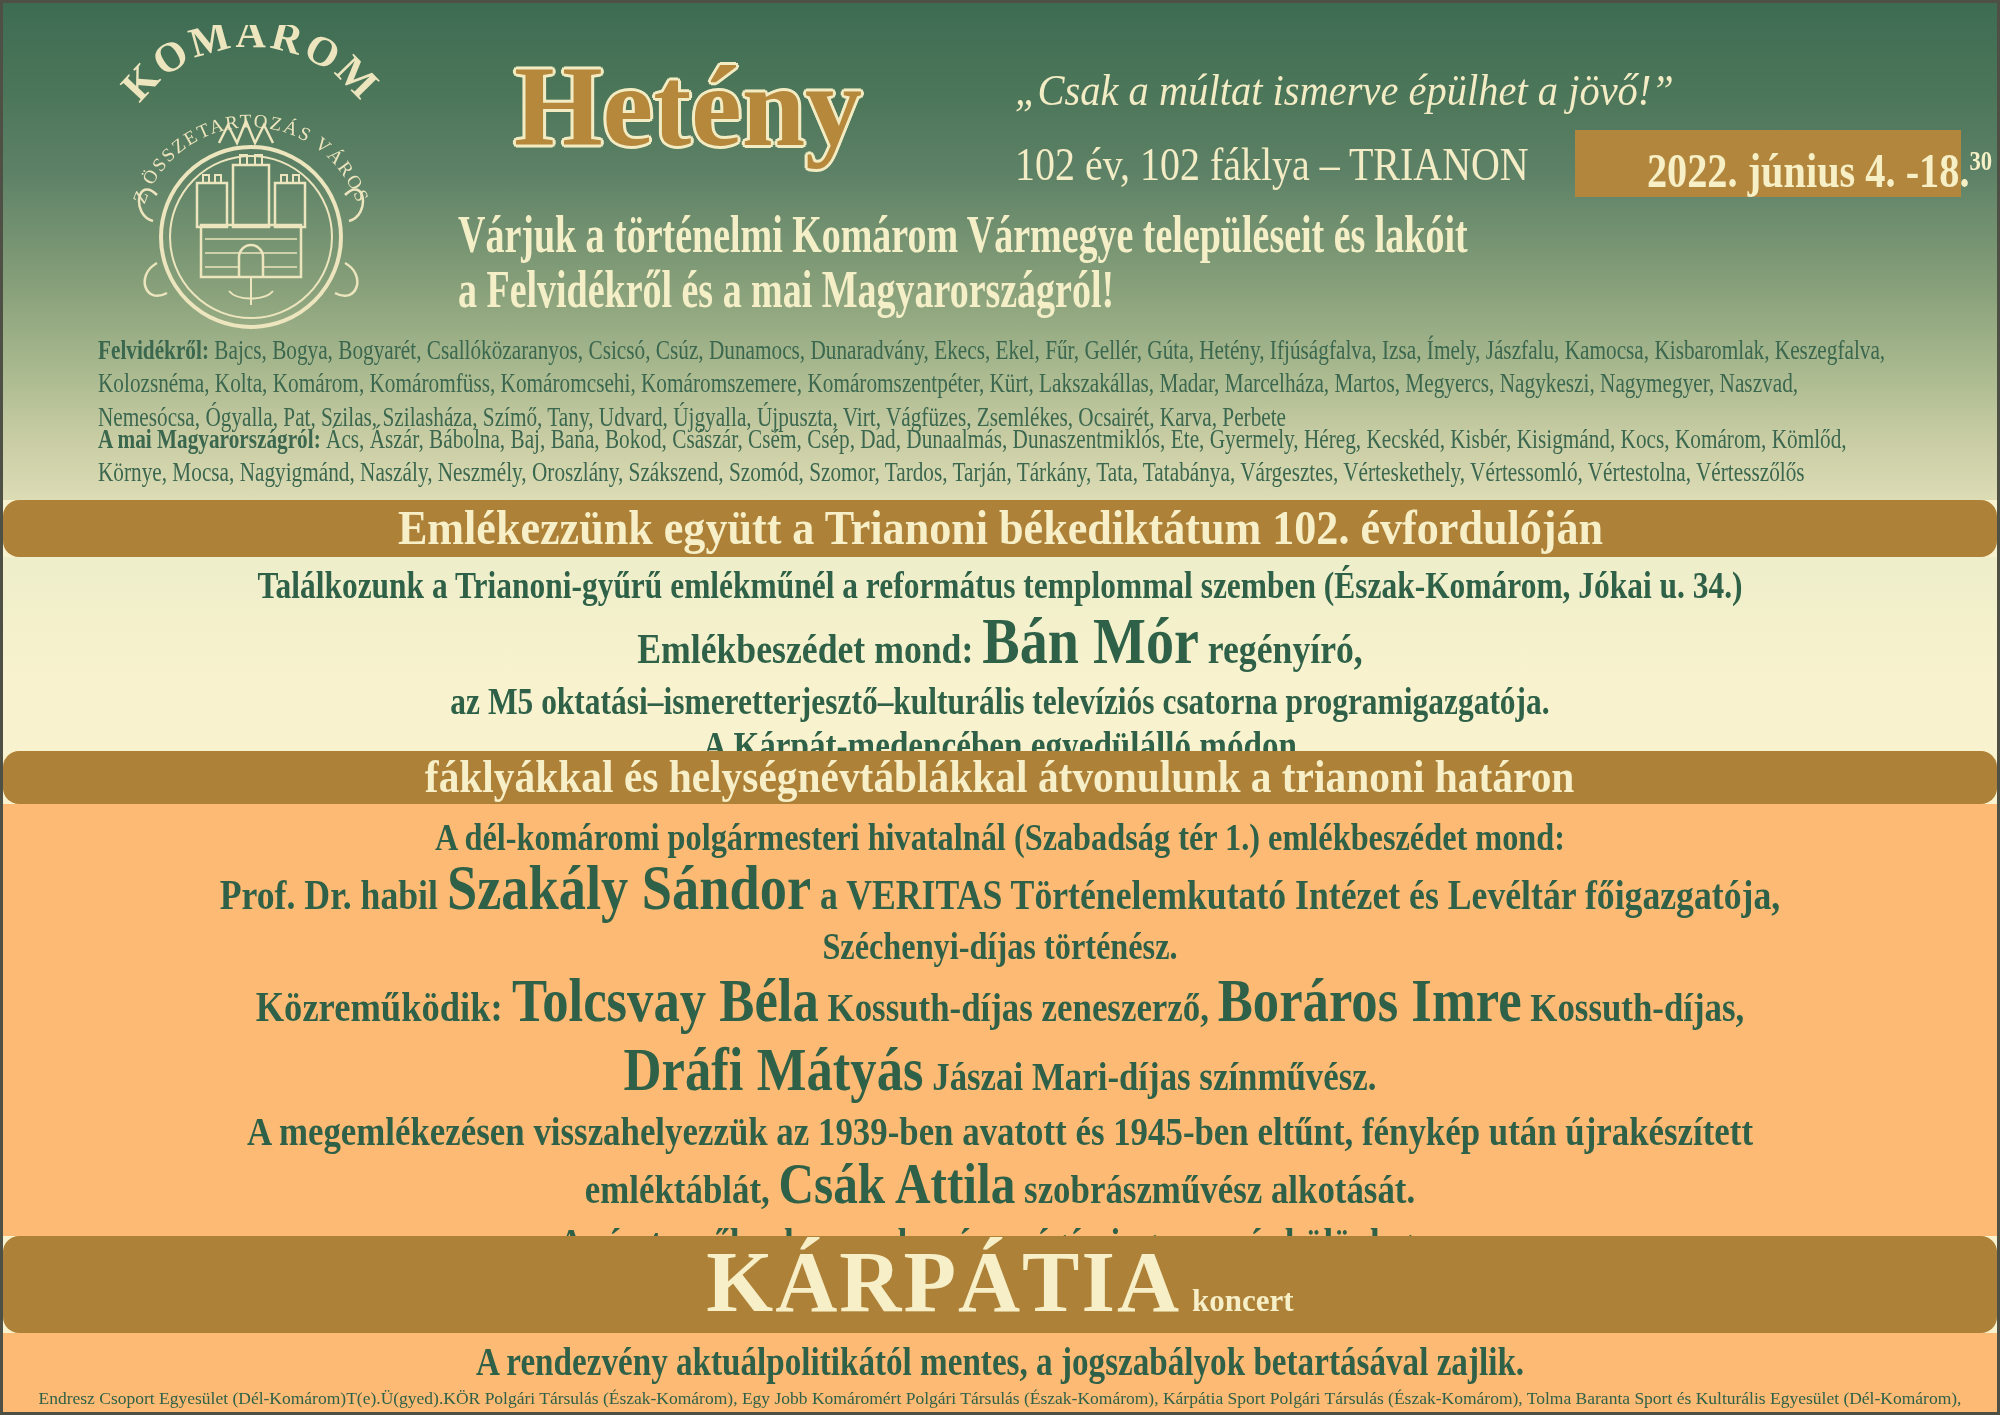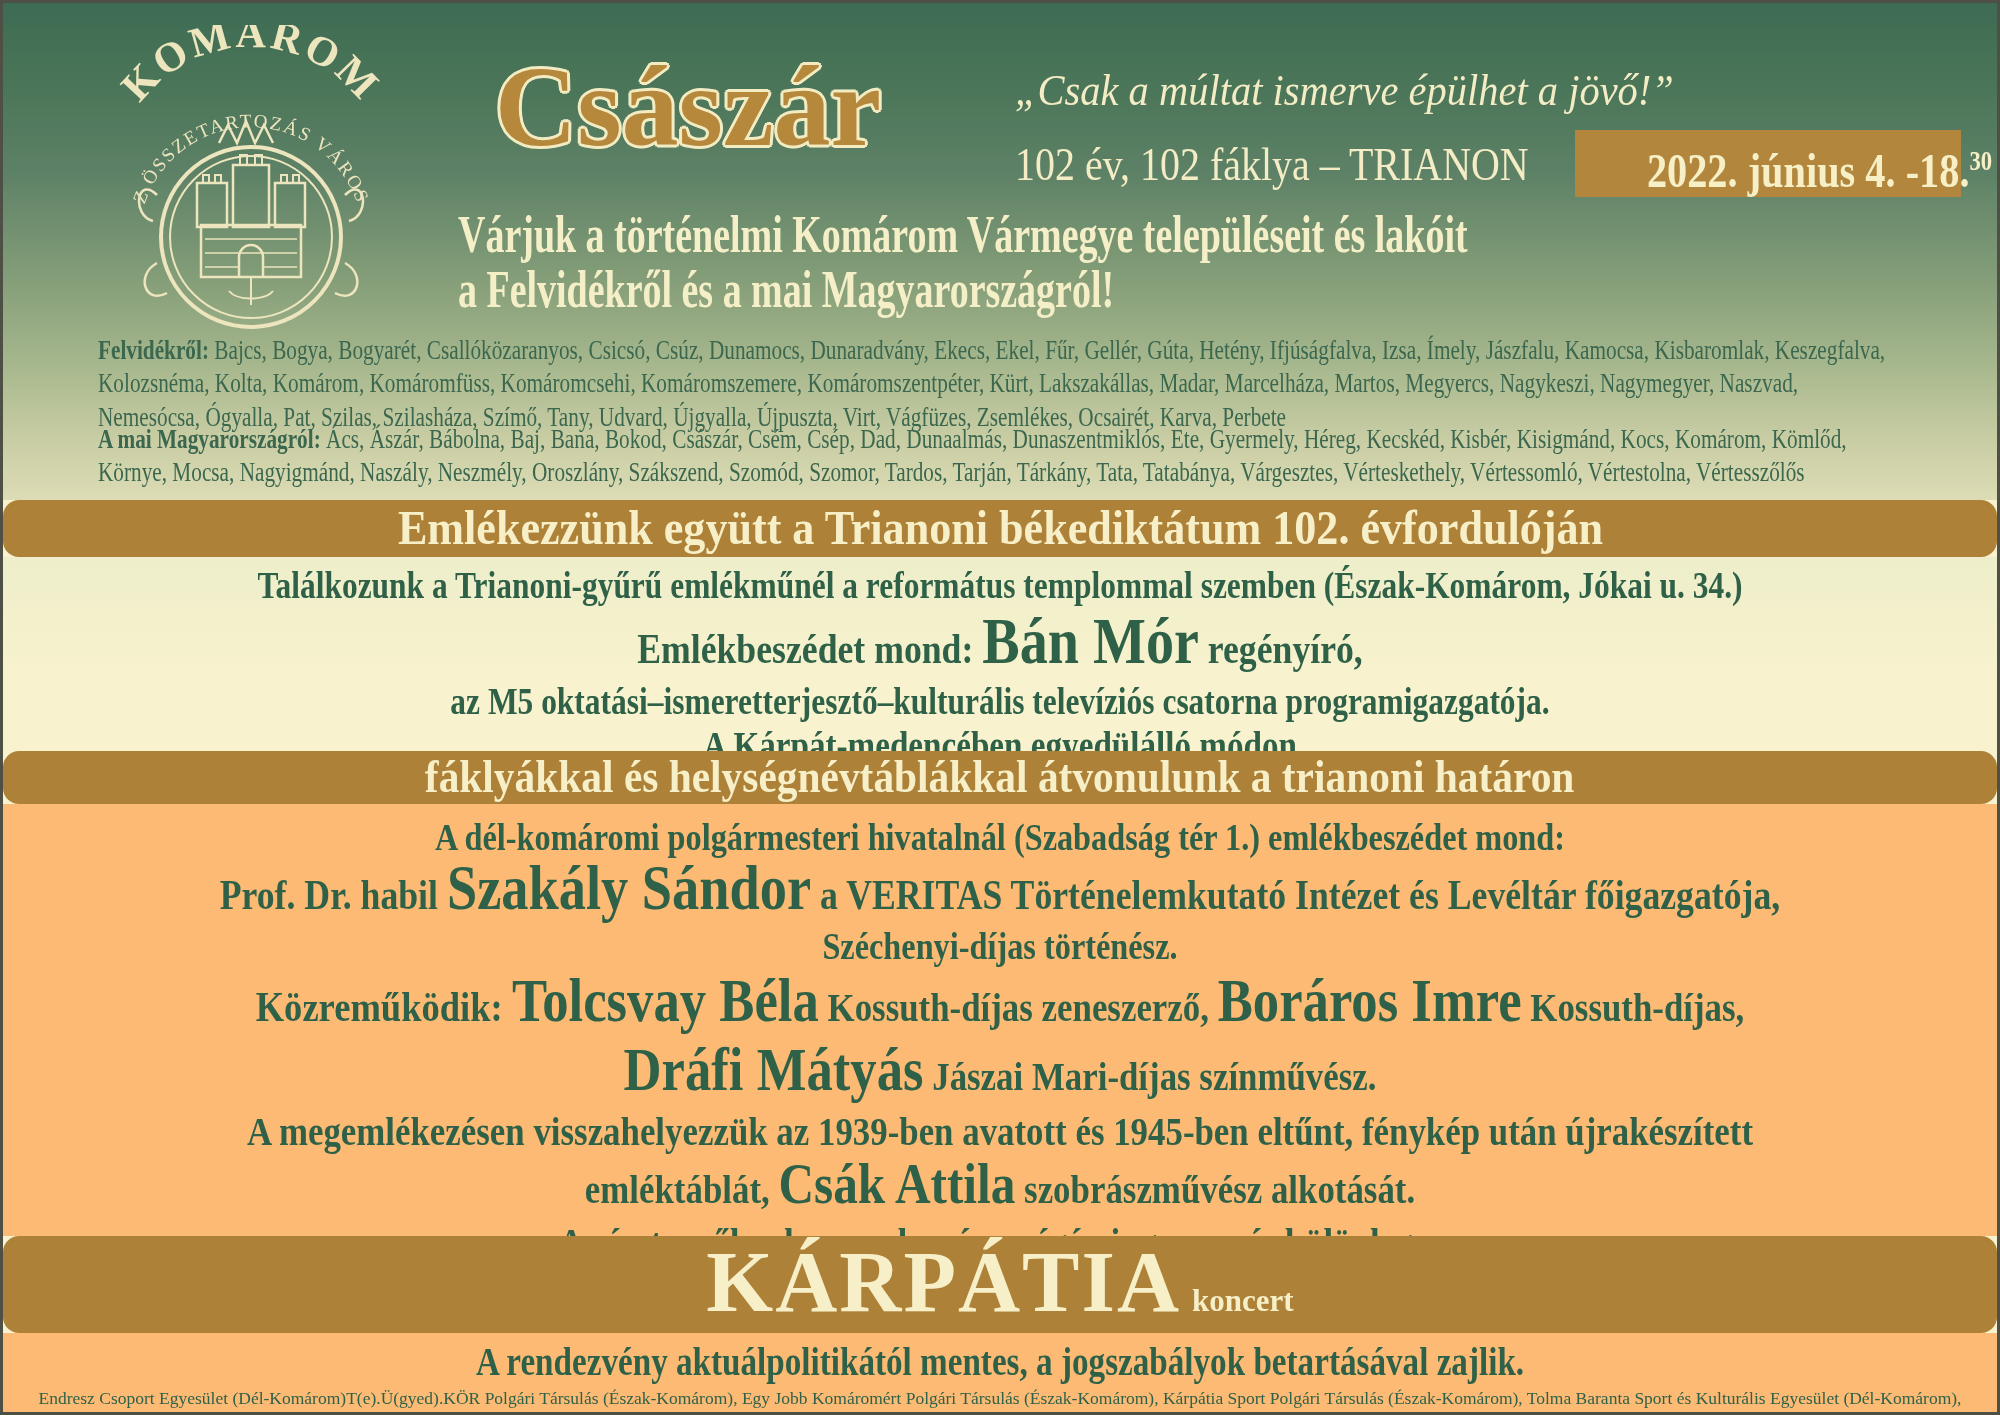--- a/index.html
+++ b/index.html
@@ -124,21 +124,21 @@
         <rect x="96" y="158" width="30" height="44" stroke-width="2.5"></rect>
         <rect x="174" y="158" width="30" height="44" stroke-width="2.5"></rect>
         <rect x="132" y="140" width="36" height="62" stroke-width="2.5"></rect>
         <path d="M96 158 h6 v-8 h6 v8 h6 v-8 h6 v8 h6 M174 158 h6 v-8 h6 v8 h6 v-8 h6 v8 h6" stroke-width="2"></path>
         <path d="M132 140 h7 v-10 h7 v10 h8 v-10 h7 v10 h7" stroke-width="2"></path>
         <path d="M104 214 h92 M104 228 h92 M104 242 h34 M162 242 h34" stroke-width="1.5"></path>
         <path d="M150 252 v28 M128 266 c8 10 36 10 44 0" stroke-width="2"></path>
       </g>
     </svg>
 
-    <div class="title">Császár</div>
+    <div class="title">Hetény</div>
 
     <div class="quote">„Csak a múltat ismerve épülhet a jövő!”</div>
 
     <div class="subtitle">102 év, 102 fáklya – TRIANON</div>
 
     <div class="date-badge">
       <span class="inner"><span>2022. június 4. -18.</span><sup>30</sup></span>
     </div>
 
     <div class="invite">

